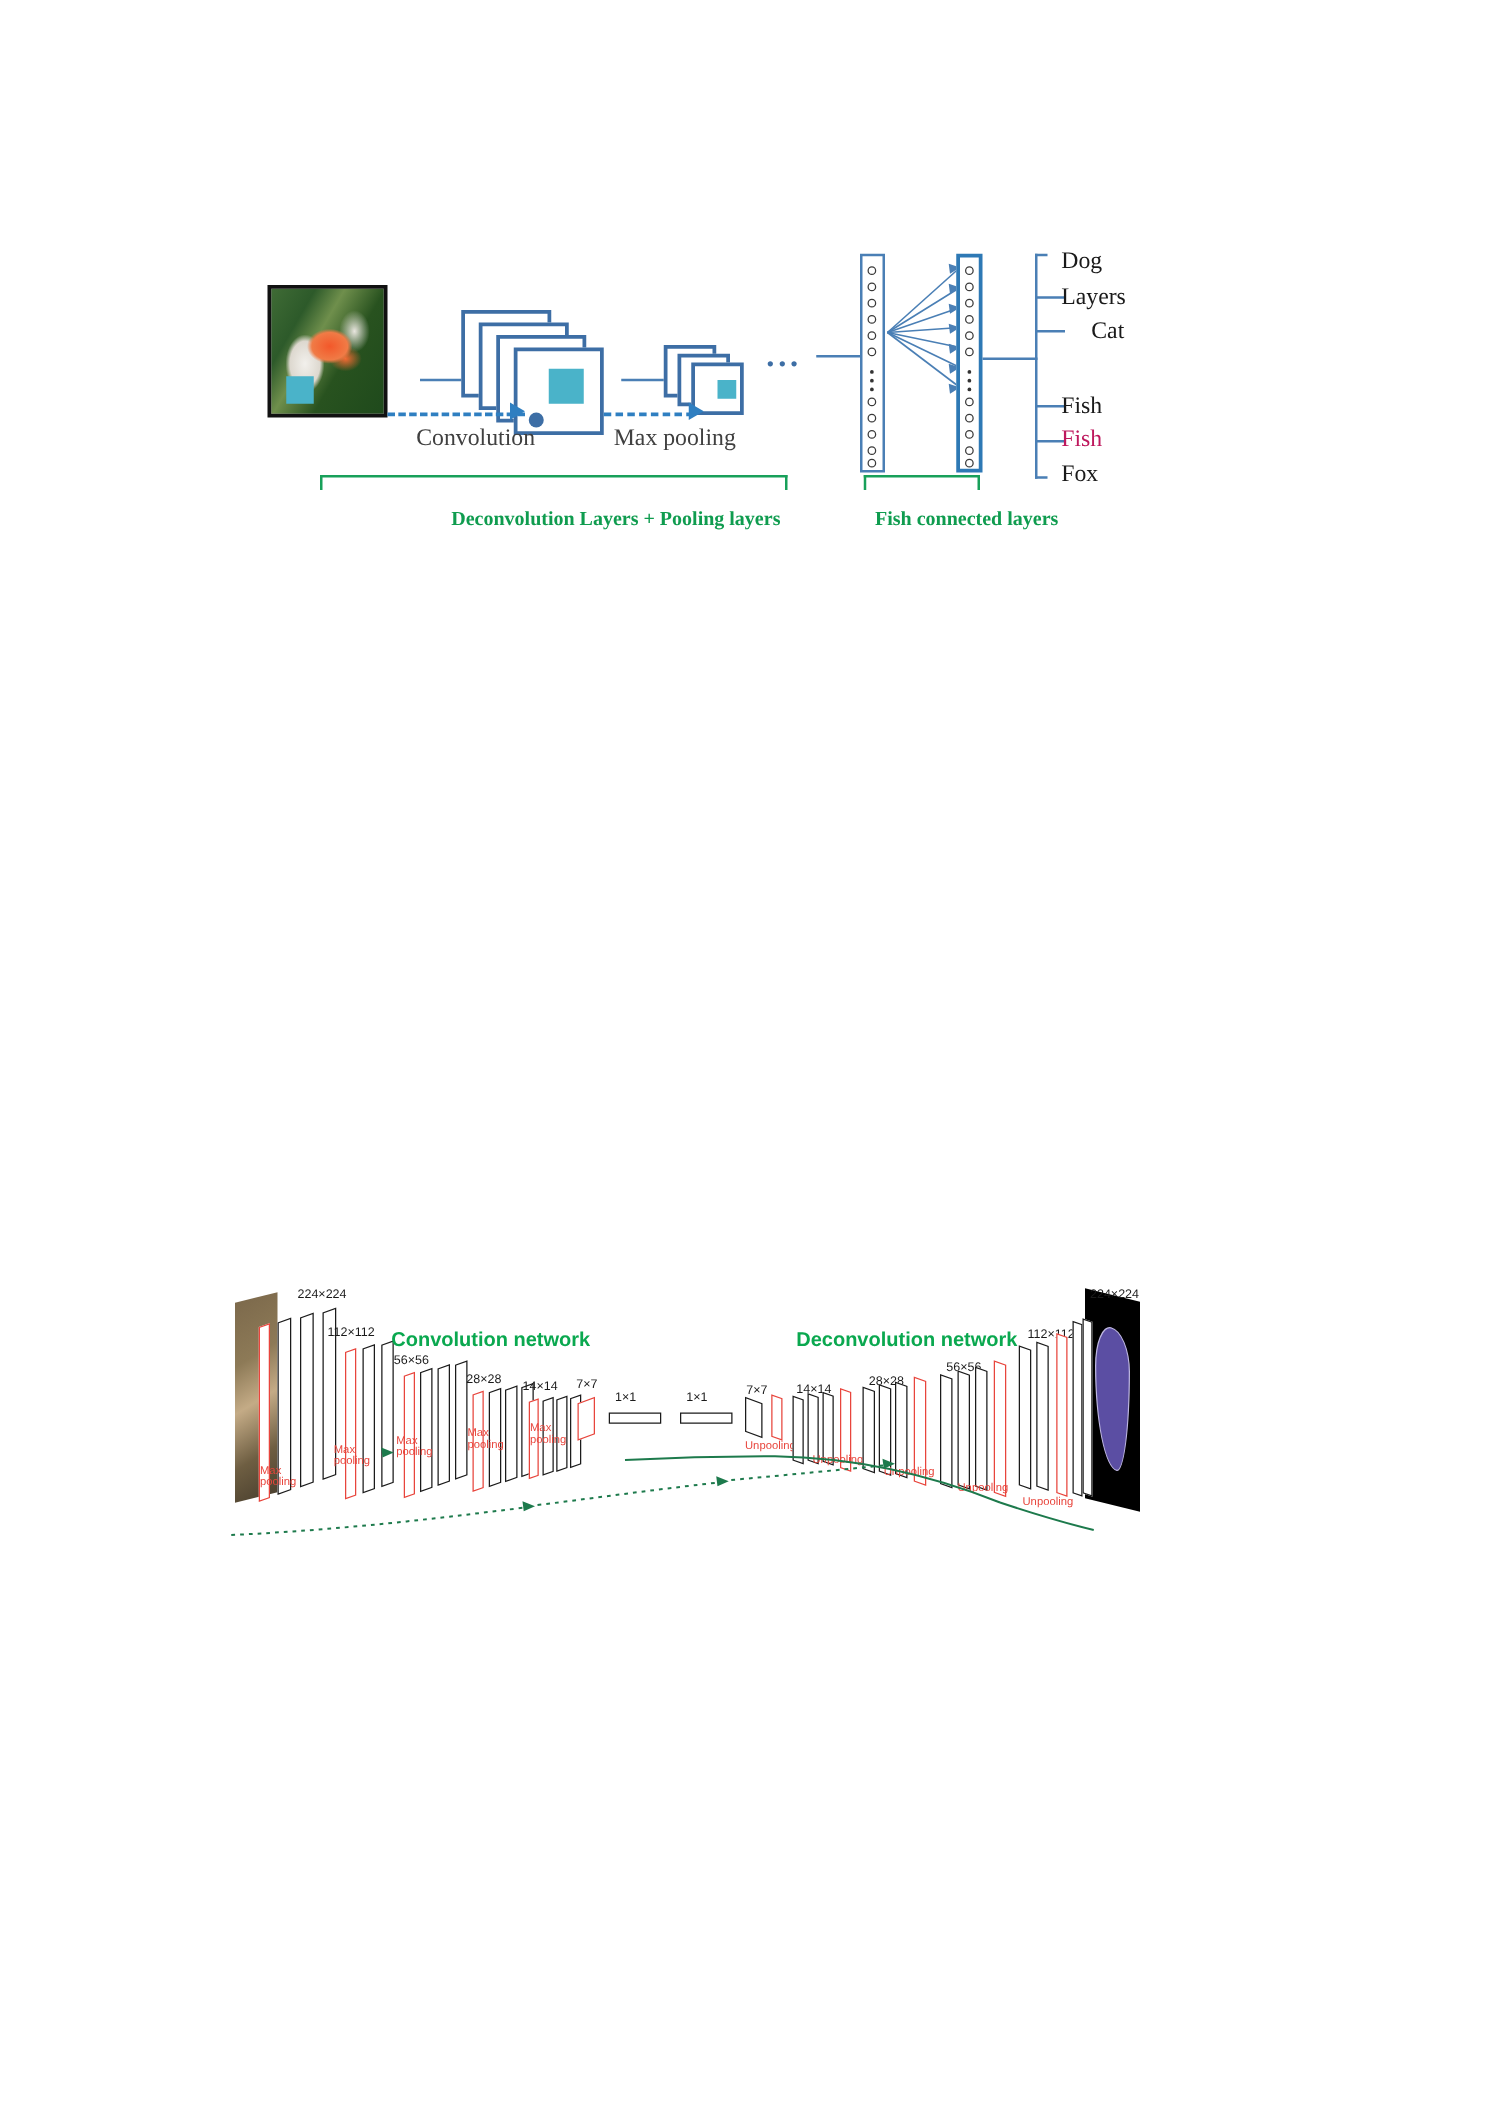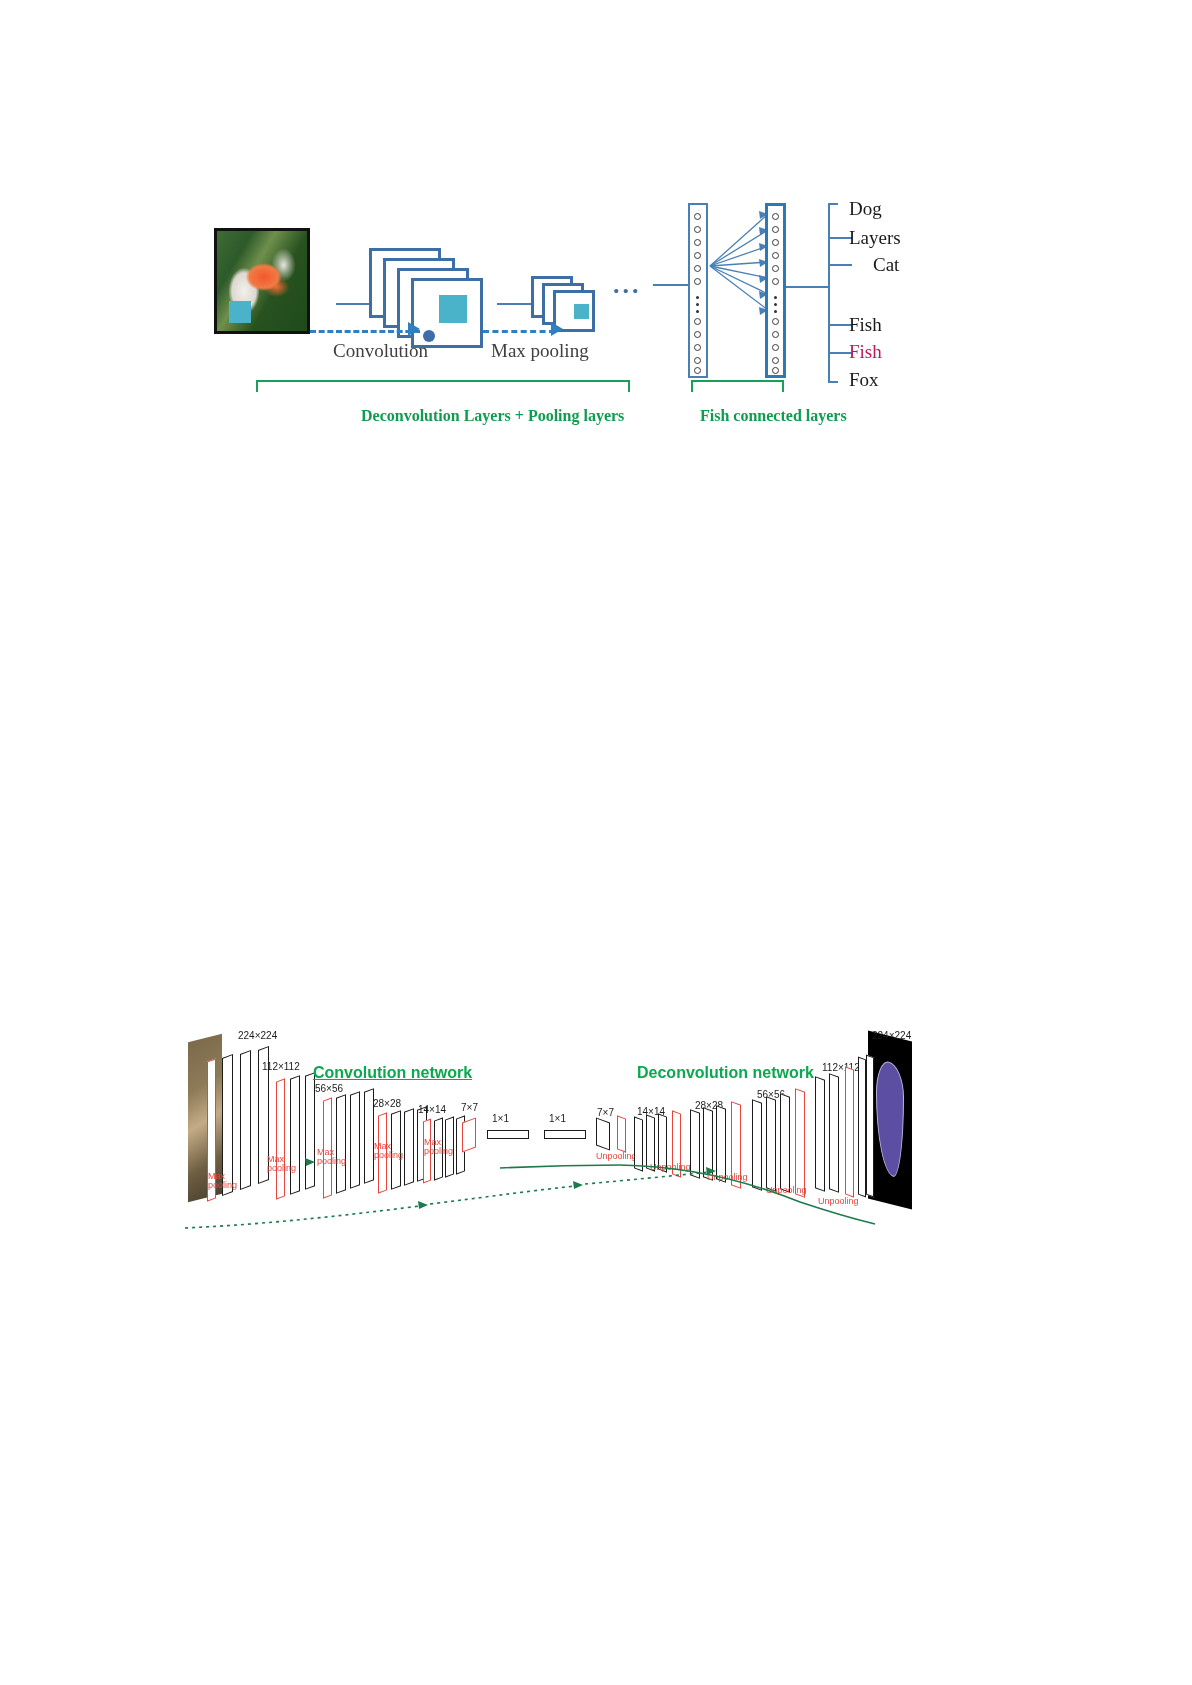--- a/index.html
+++ b/index.html
@@ -290,21 +290,21 @@
   <div class="f2-dim" style="left:822px;top:562px;">112×112</div>
   <div class="f2-slabR" style="left:815px;top:578px;width:10px;height:112px;"></div>
   <div class="f2-slabR" style="left:829px;top:575px;width:10px;height:116px;"></div>
   <div class="f2-slabR red" style="left:845px;top:568px;width:9px;height:128px;"></div>
   <div class="f2-pool" style="left:818px;top:697px;">Unpooling</div>
 
   <div class="f2-dim" style="left:872px;top:530px;">224×224</div>
   <div class="f2-slabR" style="left:858px;top:558px;width:8px;height:138px;"></div>
   <div class="f2-slabR" style="left:866px;top:556px;width:8px;height:140px;"></div>
 
-  <div class="f2-title" style="left:313px;top:564px;text-decoration:underline;">Convolution network</div>
+  <div class="f2-title" style="left:313px;top:564px;">Convolution network</div>
   <div class="f2-title" style="left:637px;top:564px;text-align:center;">Deconvolution network</div>
 
   <svg class="f2-curve" viewBox="0 0 700 120">
     <g fill="none" stroke="#1d7a4c" stroke-width="1.6">
       <path d="M5 108 C 90 104, 160 96, 240 86" stroke-dasharray="3 4"></path>
       <path d="M250 84 C 300 78, 340 72, 395 66" stroke-dasharray="3 4"></path>
       <path d="M405 64 C 450 60, 490 56, 530 52" stroke-dasharray="3 4"></path>
       <path d="M320 48 C 360 46, 400 45, 440 45"></path>
       <path d="M440 45 C 500 46, 560 58, 620 82"></path>
       <path d="M620 82 C 650 92, 670 98, 695 104"></path>

